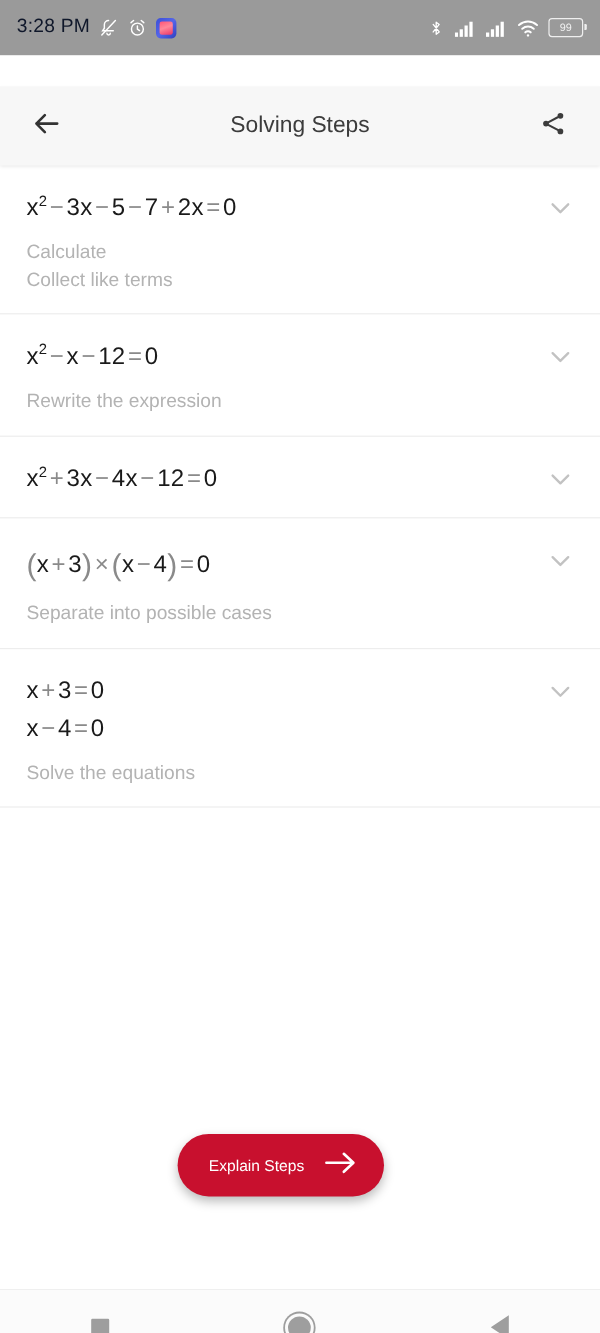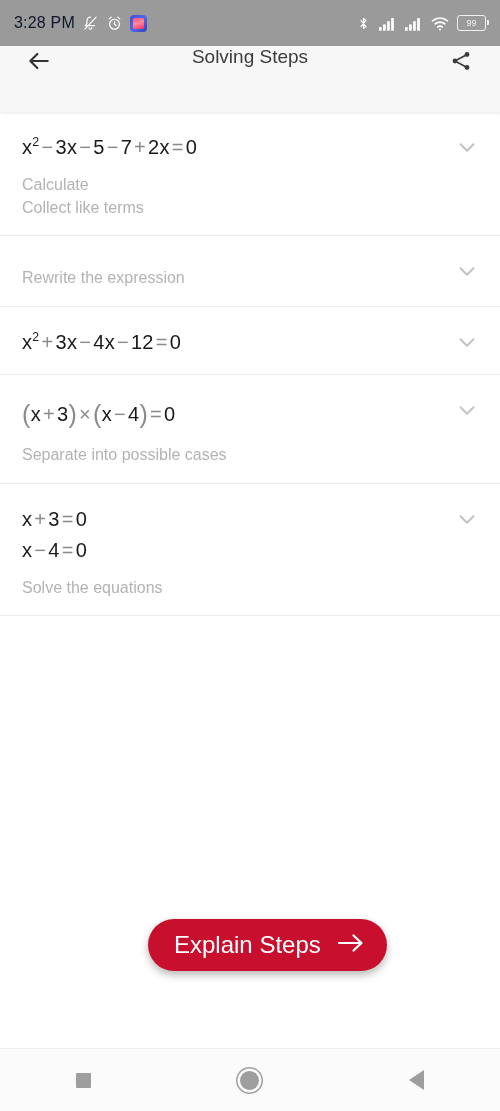--- a/index.html
+++ b/index.html
@@ -81,25 +81,27 @@
     color: #f2f2f2;
     line-height: 1;
     font-family: "Liberation Sans", sans-serif;
   }
 
   
   .appbar {
     height: 66px;
     background: #f7f7f7;
     display: flex;
+    align-items: center;
     padding: 0 22px;
     box-sizing: border-box;
     position: relative;
     box-shadow: 0 1px 3px rgba(0,0,0,0.10);
     z-index: 5;
+    margin-top: 26px;
   }
   .appbar-title {
     position: absolute;
     left: 0; right: 0;
     text-align: center;
     font-size: 19px;
     color: #3c3c3c;
     pointer-events: none;
   }
   .back-btn {
@@ -163,21 +165,21 @@
     border-radius: 26px;
     display: flex;
     align-items: center;
     gap: 16px;
     padding: 0 22px 0 26px;
     box-shadow: 0 4px 9px rgba(0,0,0,0.28);
     z-index: 20;
   }
   .fab-label {
     color: #ffffff;
-    font-size: 24px;
+    font-size: 13px;
     white-space: nowrap;
   }
 
   
   .navbar {
     height: 63px;
     background: #fbfbfb;
     display: flex;
     align-items: center;
     justify-content: space-around;
@@ -293,20 +295,23 @@
         </div>
         <div class="step-desc">
           <div>Calculate</div>
           <div>Collect like terms</div>
         </div>
         <div class="chev"><svg width="26" height="26" viewBox="0 0 24 24">
             <path d="M6 9.5 12 15.5 18 9.5" fill="none" stroke="#c2c2c2" stroke-width="1.8" stroke-linecap="round" stroke-linejoin="round"></path>
           </svg></div>
       </div>
       <div class="step">
+        <div class="step-expr">
+          <div class="expr-line">x<sup>2</sup><span class="op">−</span>x<span class="op">−</span>12<span class="op">=</span>0</div>
+        </div>
         <div class="step-desc">
           <div>Rewrite the expression</div>
         </div>
         <div class="chev"><svg width="26" height="26" viewBox="0 0 24 24">
             <path d="M6 9.5 12 15.5 18 9.5" fill="none" stroke="#c2c2c2" stroke-width="1.8" stroke-linecap="round" stroke-linejoin="round"></path>
           </svg></div>
       </div>
       <div class="step">
         <div class="step-expr">
           <div class="expr-line">x<sup>2</sup><span class="op">+</span>3x<span class="op">−</span>4x<span class="op">−</span>12<span class="op">=</span>0</div>

